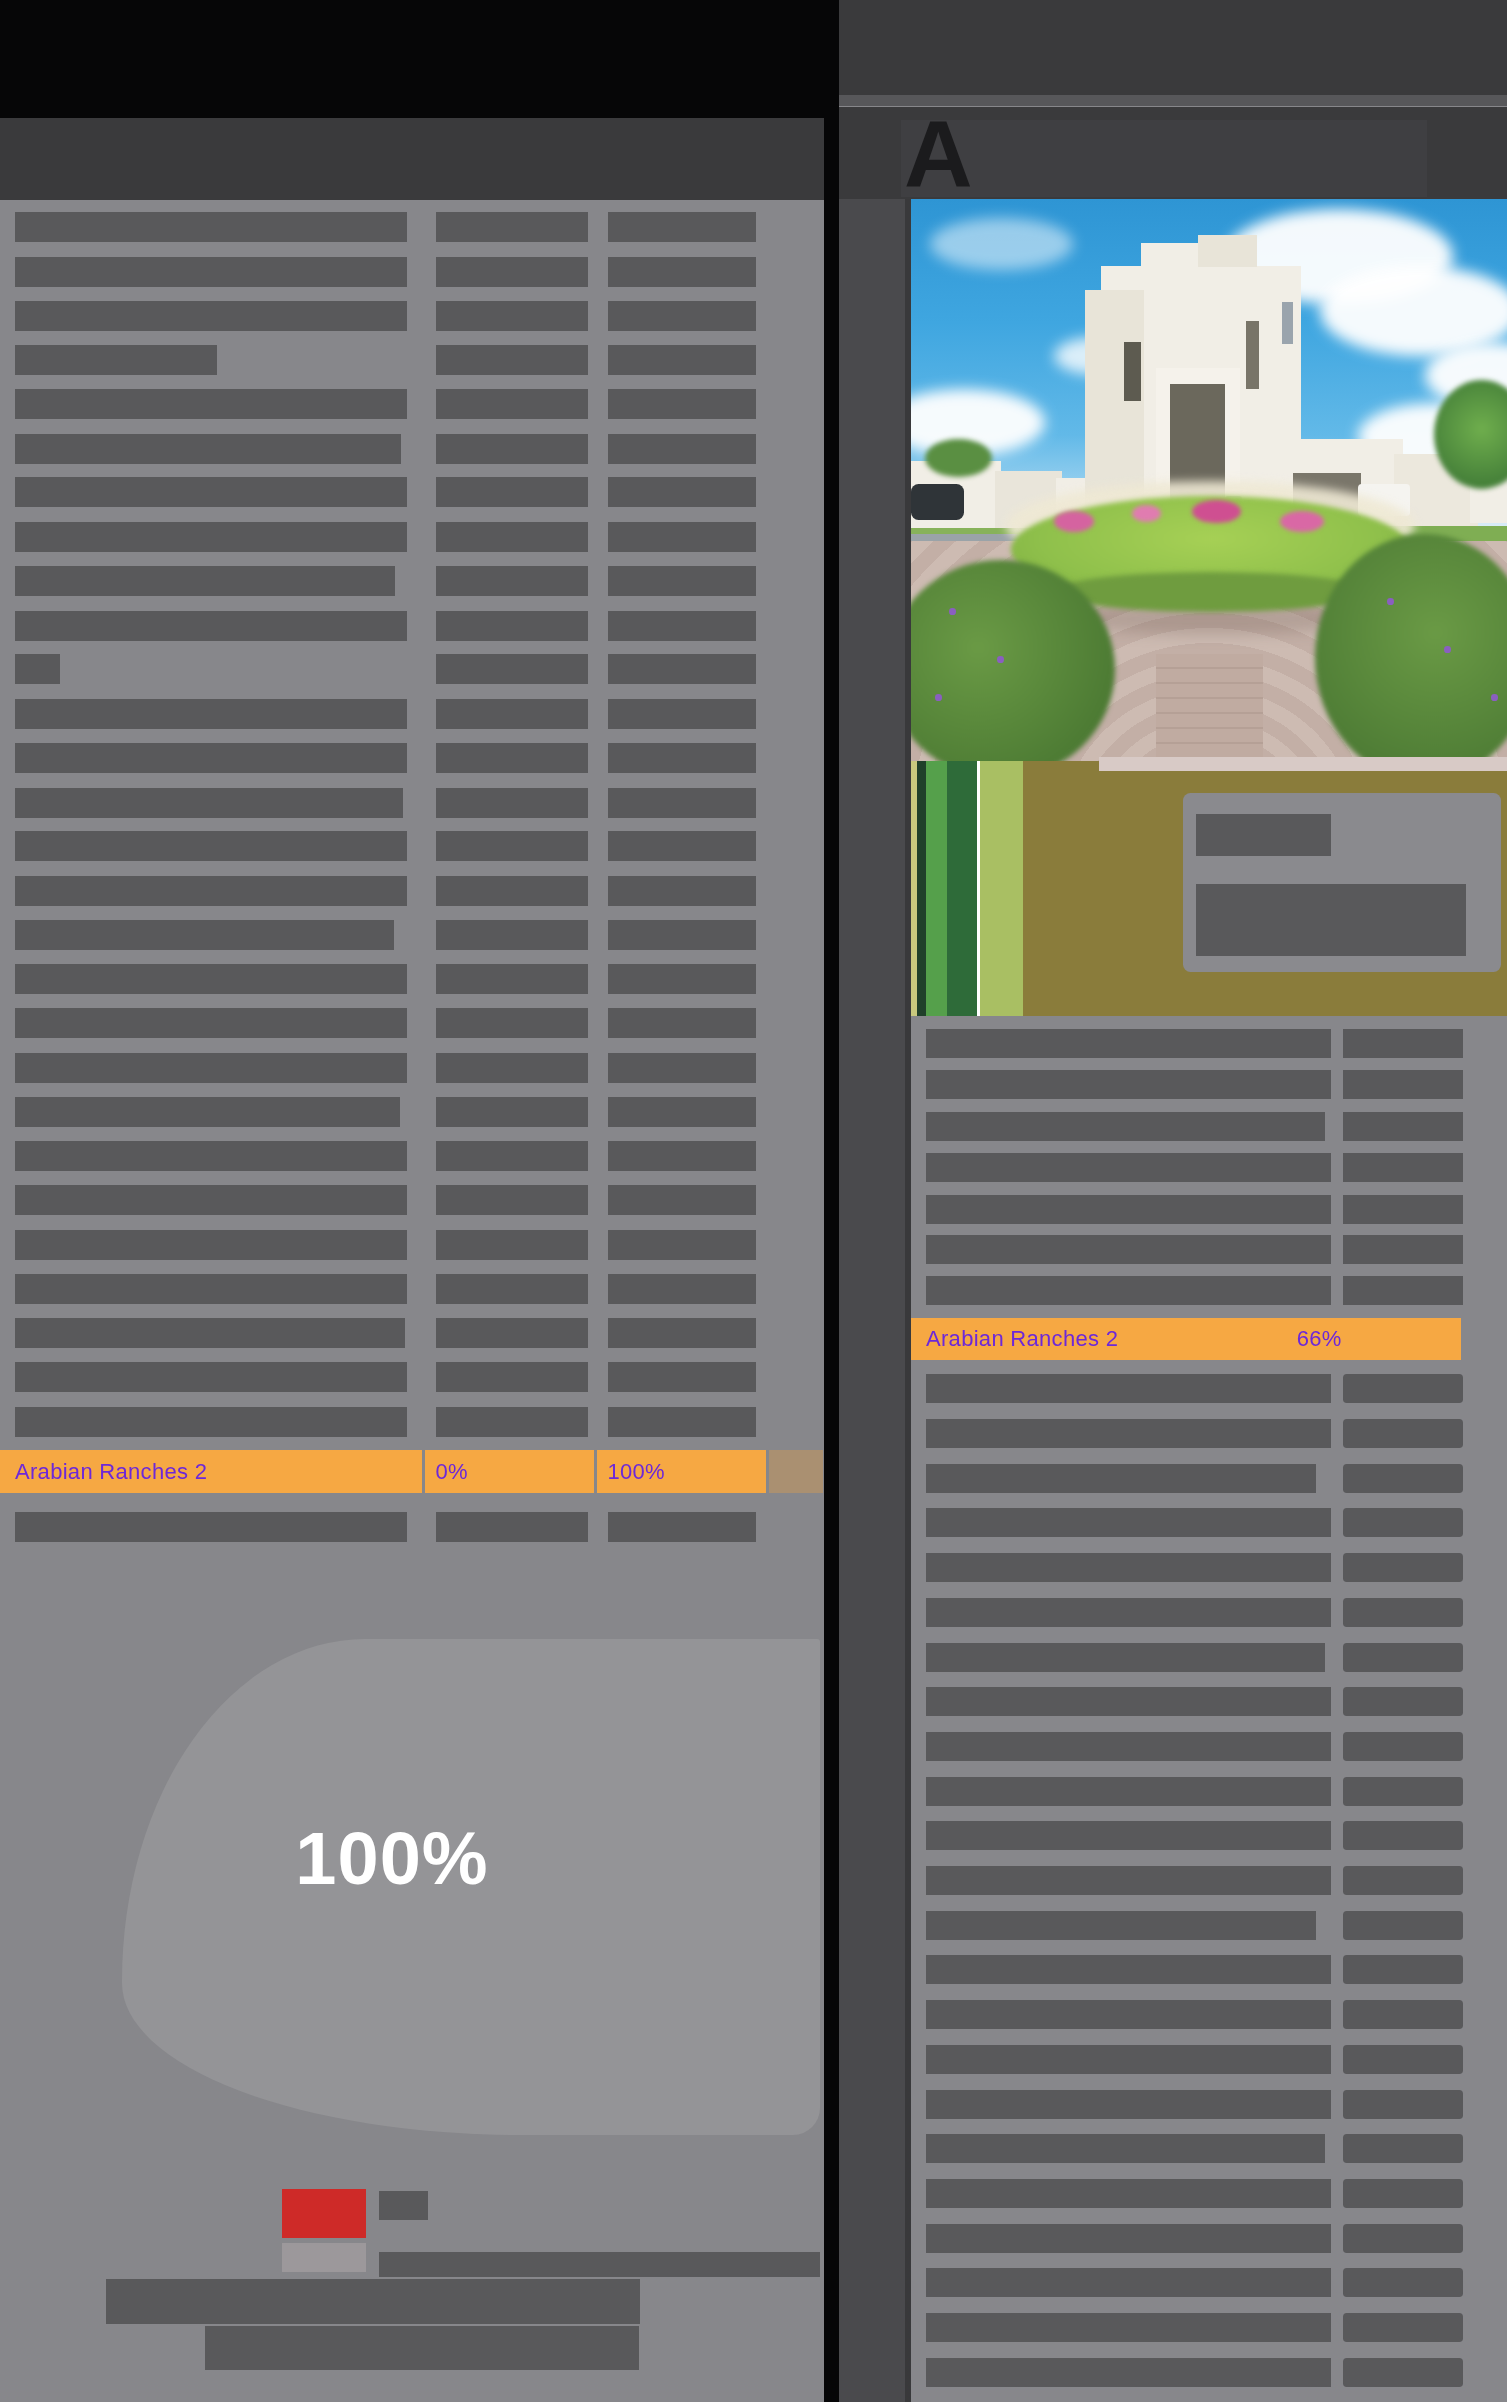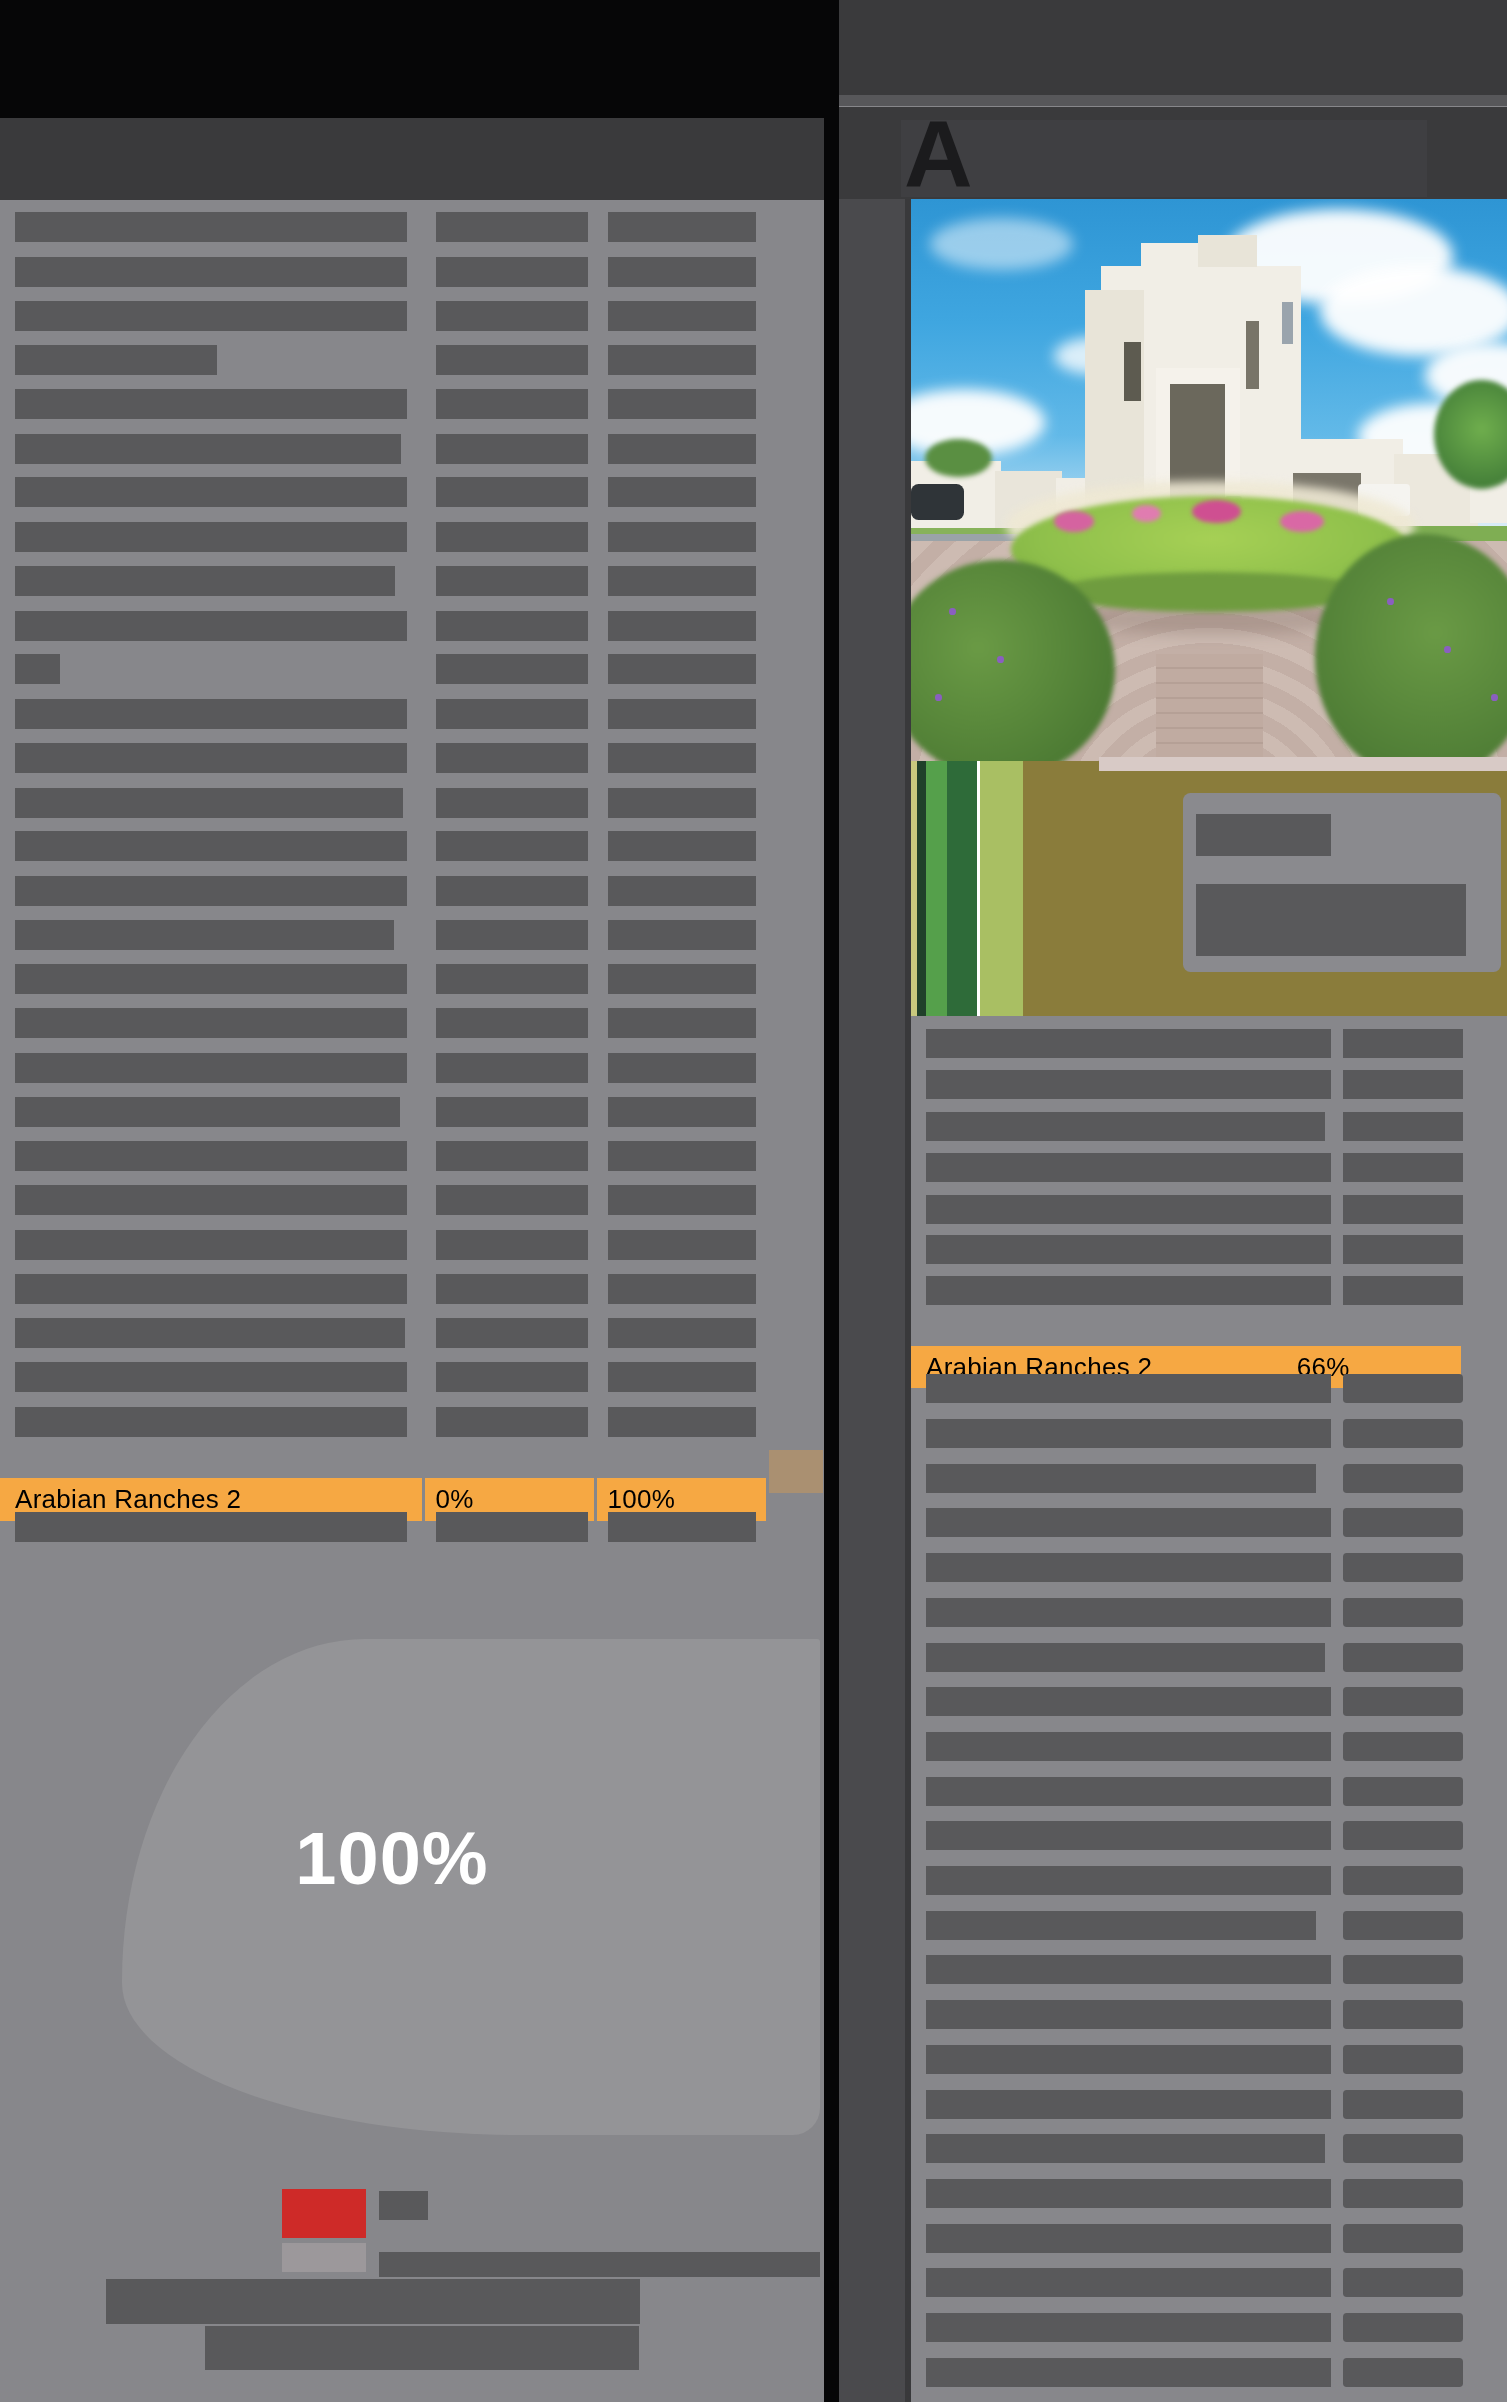--- a/index.html
+++ b/index.html
@@ -1,19 +1,19 @@
 <!DOCTYPE html>
 <html style="font-size:15px"><head>
 <meta charset="utf-8">
 <style>
   html,body{margin:0;padding:0;background:#222;}
   .stage{position:relative;width:1508px;height:2403px;overflow:hidden;
          background:#87878B;font-family:"Liberation Sans",sans-serif;}
   .abs{position:absolute;}
-  .cell-text{display:flex;align-items:center;color:#000000;font-size:26px;letter-spacing:0.3px;margin-top:28px;}
+  .cell-text{display:flex;align-items:center;color:#6d28d9;font-size:22px;letter-spacing:0.3px;}
   
   .photo{position:absolute;left:911px;top:199px;width:596px;height:562px;overflow:hidden;
          background:linear-gradient(180deg,#2e95d4 0%,#3fa6e0 22%,#62b9e8 42%,#a7d7f1 54%,#d9ecf7 58%,#cfe3ee 60%);}
   .cloud{position:absolute;background:#fff;border-radius:50%;filter:blur(6.7px);opacity:.95;}
   .house{position:absolute;background:#f1eee6;}
   .bush{position:absolute;border-radius:50%;filter:blur(2.9px);}
   .pdot{position:absolute;width:6.7px;height:6.7px;border-radius:50%;background:#8a5fc0;}
 </style>
 </head>
 <body>

